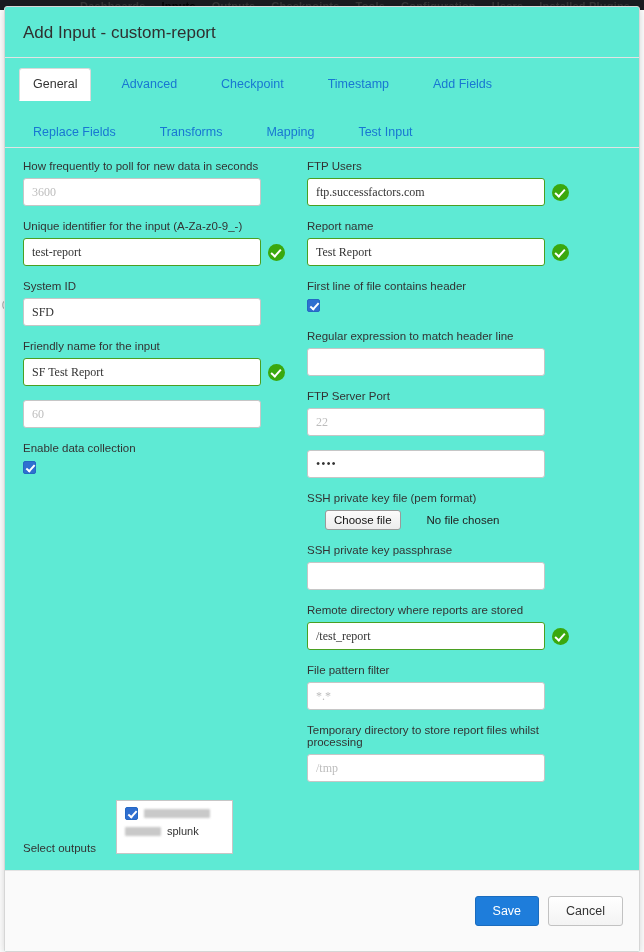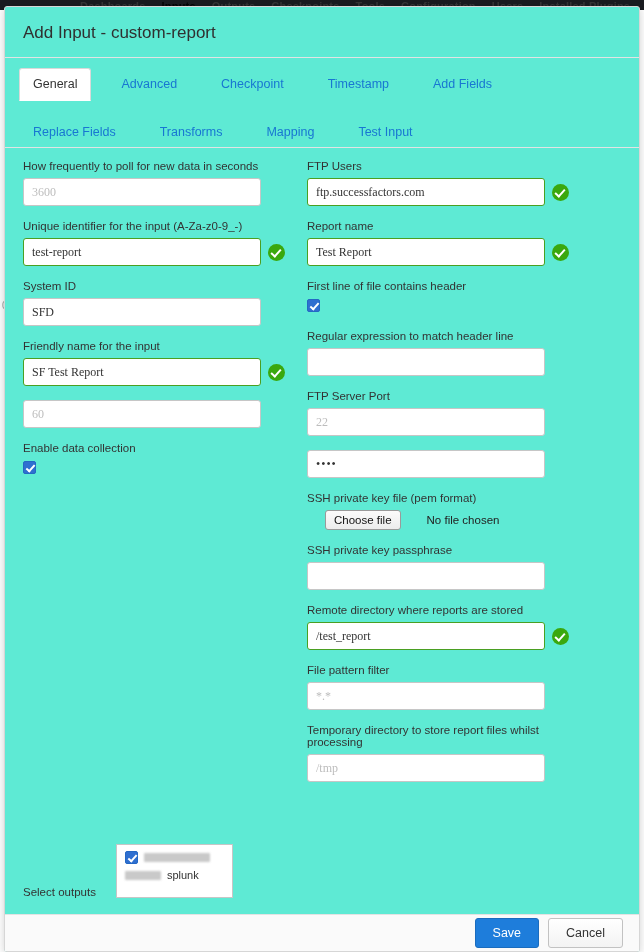--- a/index.html
+++ b/index.html
@@ -214,21 +214,21 @@
     border-radius: 1px;
     filter: blur(1.1px);
   }
   .bar1 { width: 66px; }
   .bar2 { width: 36px; }
   .outputs-text { font-size: 11px; color: #333; }
 
   
   .modal-footer {
     border-top: 1px solid #e3e3e3;
-    padding: 3px 16px;
+    padding: 25px 16px;
     display: flex;
     justify-content: flex-end;
     gap: 9px;
     background: #fafafa;
   }
   .btn {
     font-size: 12.5px;
     padding: 7px 17px;
     border-radius: 3px;
     cursor: pointer;

